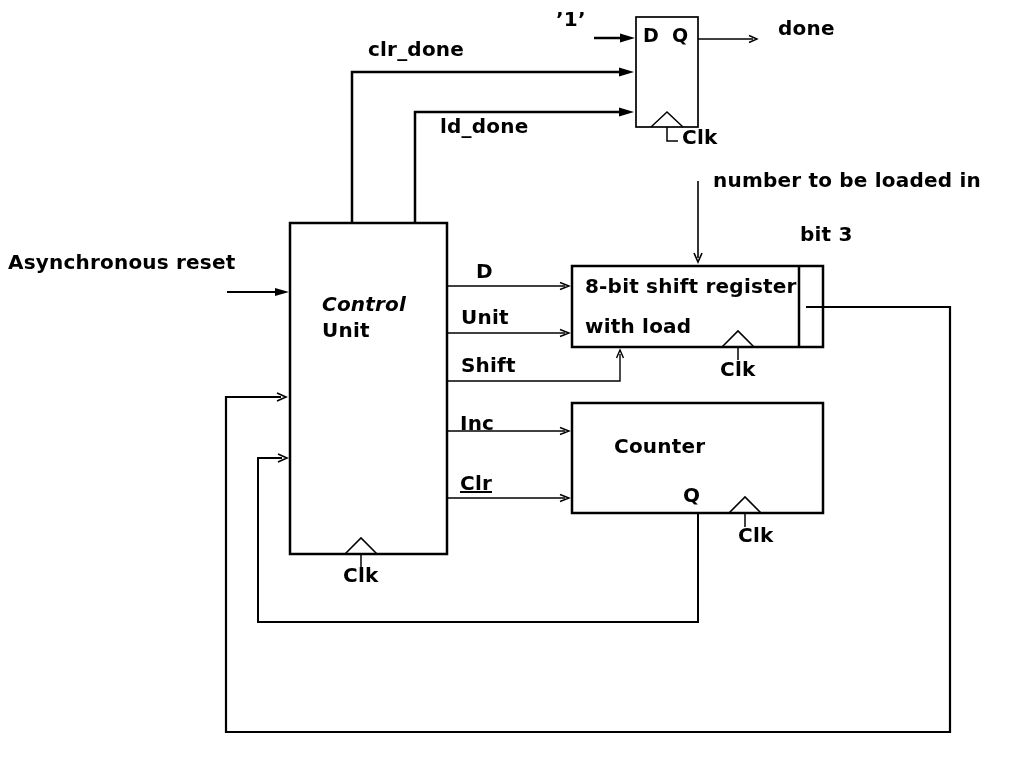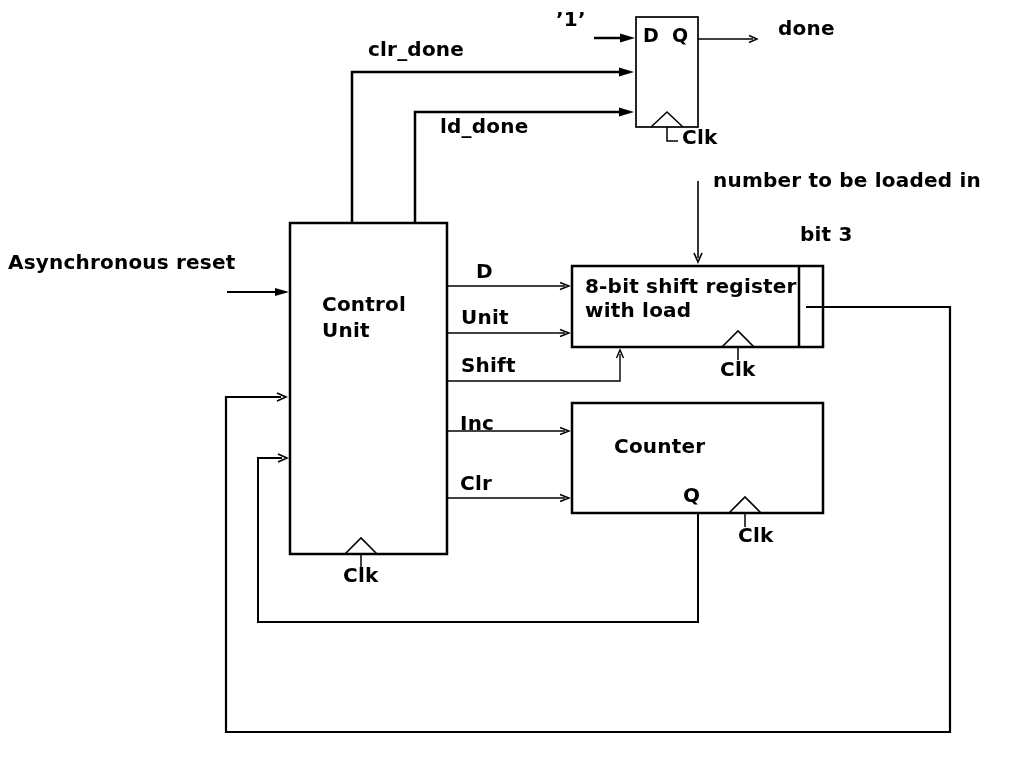--- a/index.html
+++ b/index.html
@@ -93,31 +93,31 @@
 
   <div class="lbl sm" style="left:643px; top:26px;">D</div>
   <div class="lbl sm" style="left:672px; top:26px;">Q</div>
   <div class="lbl" style="left:682px; top:127px;">Clk</div>
 
   <div class="lbl" style="left:713px; top:170px;">number to be loaded in</div>
   <div class="lbl" style="left:800px; top:224px;">bit 3</div>
 
   <div class="lbl" style="left:8px; top:252px;">Asynchronous reset</div>
 
-  <div class="lbl" style="left:322px; top:294px;">Control</div>
+  <div class="lbl" style="left:322px; top:294px;font-style:italic;">Control</div>
   <div class="lbl" style="left:322px; top:320px;">Unit</div>
 
   <div class="lbl" style="left:476px; top:261px;">D</div>
   <div class="lbl" style="left:461px; top:307px;">Unit</div>
   <div class="lbl" style="left:461px; top:355px;">Shift</div>
   <div class="lbl" style="left:460px; top:413px;">Inc</div>
-  <div class="lbl" style="left:460px; top:473px;">Clr</div>
+  <div class="lbl" style="left:460px; top:473px;text-decoration:underline;">Clr</div>
 
   <div class="lbl" style="left:585px; top:276px;">8-bit shift register</div>
-  <div class="lbl" style="left:585px; top:300px;">with load</div>
+  <div class="lbl" style="left:585px; top:316px;">with load</div>
   <div class="lbl" style="left:720px; top:359px;">Clk</div>
 
   <div class="lbl" style="left:614px; top:436px;">Counter</div>
   <div class="lbl" style="left:683px; top:485px;">Q</div>
   <div class="lbl" style="left:738px; top:525px;">Clk</div>
 
   <div class="lbl" style="left:343px; top:565px;">Clk</div>
 
 </div>
 

